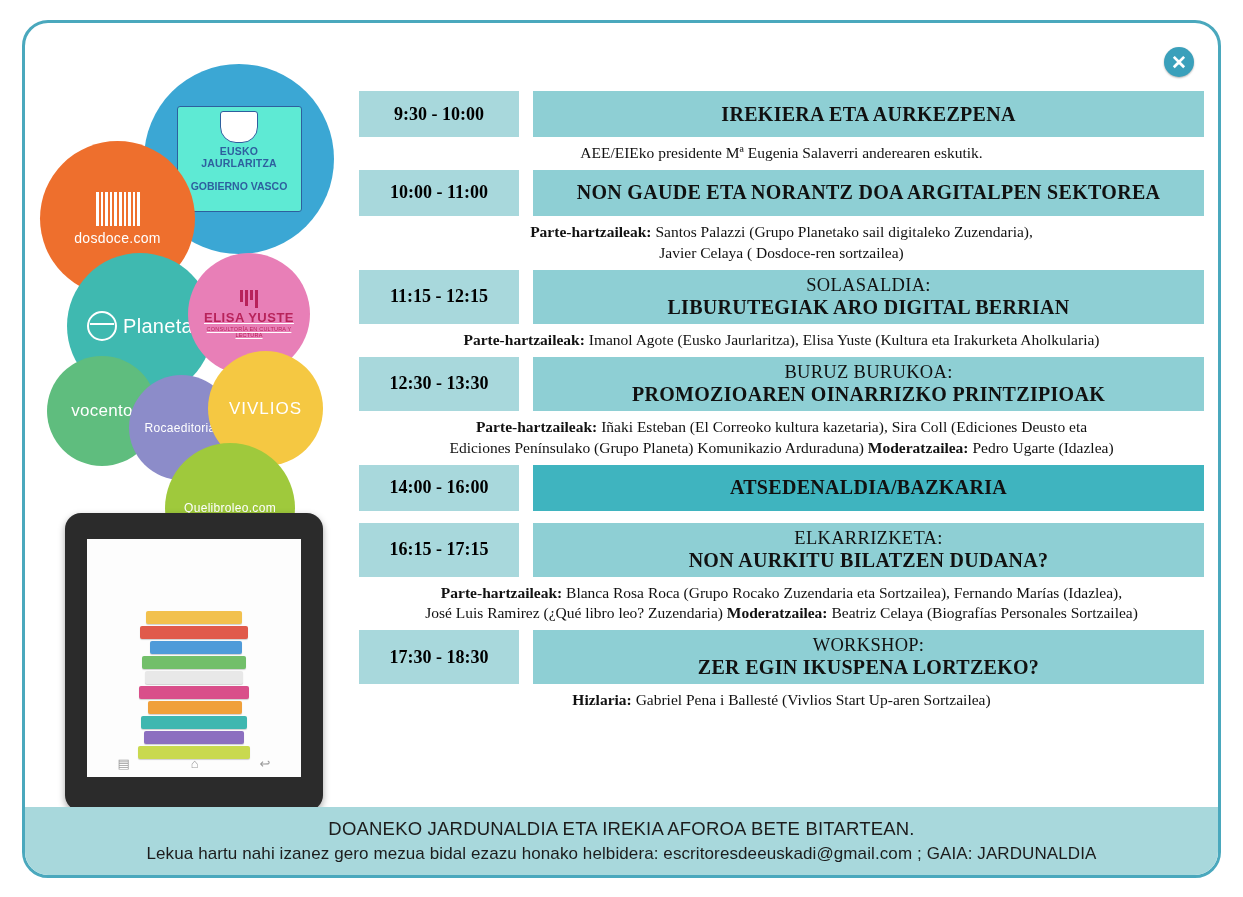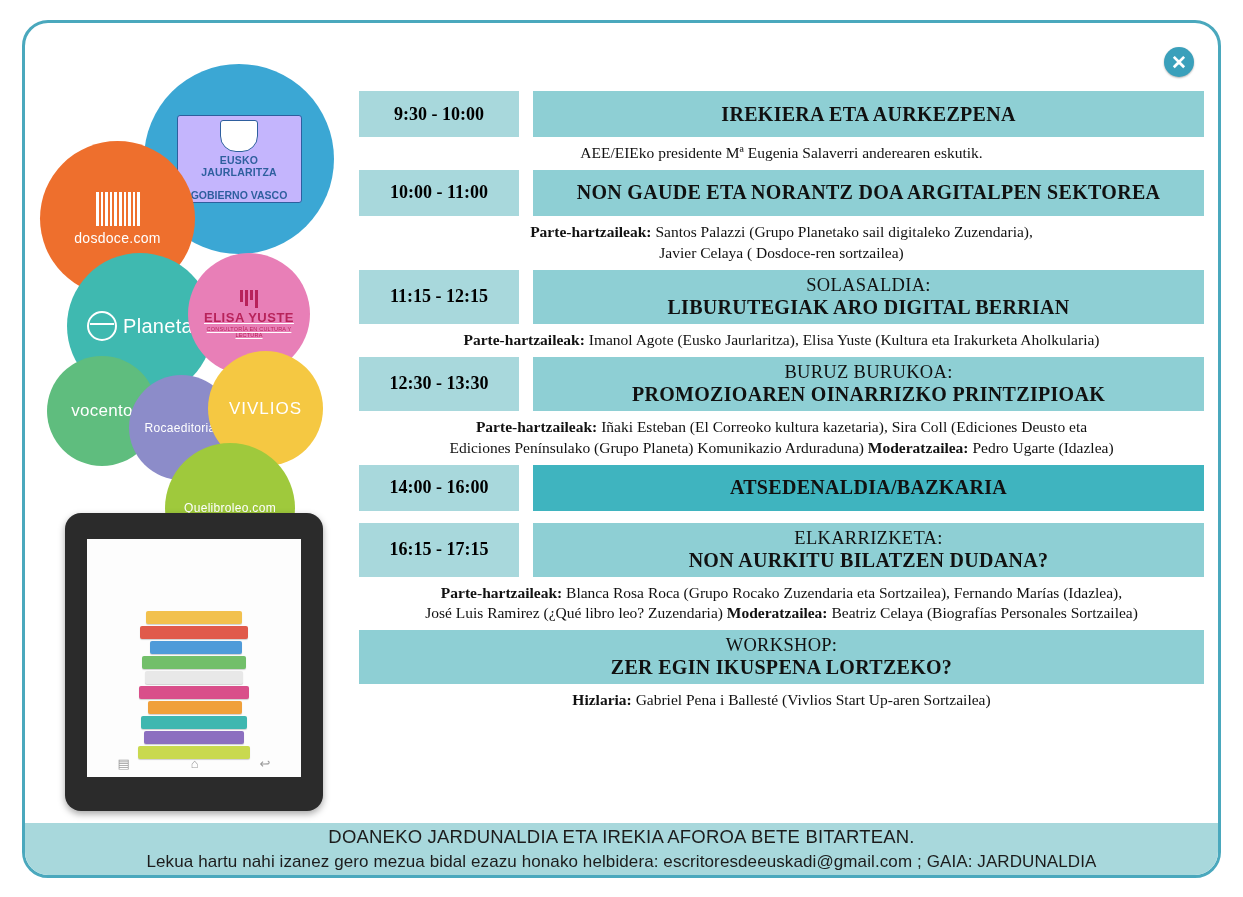--- a/index.html
+++ b/index.html
@@ -76,24 +76,24 @@
   .bubble .lbl { font-size: 13px; letter-spacing: .3px; }
   .b-orange .lbl { font-size: 13px; }
   .b-teal .lbl { font-size: 20px; }
   .b-green .lbl { font-size: 17px; }
   .b-purple .lbl { font-size: 12px; }
   .b-yellow .lbl { font-size: 17px; color:#ffffff; letter-spacing: 1px;}
   .b-lime .lbl { font-size: 12px; }
 
   .gov-shield {
     width: 125px;
-    background: #c4b5fd;
+    background: #5eead4;
     border: 1px solid #2e5f9e;
     border-radius: 3px;
-    padding: 4px 5px 1px;
+    padding: 4px 5px 19px;
     box-sizing: border-box;
   }
   .gov-shield .crest {
     width: 36px; height: 30px;
     margin: 0 auto 2px;
     border: 1px solid #2e5f9e;
     border-radius: 3px 3px 16px 16px;
     background: #ffffff;
   }
   .gov-shield .l1 { color:#2e5f9e; font-size: 10.5px; font-weight: bold; letter-spacing:.2px;}
@@ -224,21 +224,21 @@
   }
   .note b { font-weight: bold; }
   .spacer-sm { height: 3px; }
   
   .footer {
     position: absolute;
     left: 0;
     right: 0;
     bottom: 0;
     background: #a8d8dc;
-    height: 52px;
+    height: 68px;
     display: flex;
     flex-direction: column;
     align-items: center;
     justify-content: center;
     font-family: "Liberation Sans", sans-serif;
     color: #1c1c1c;
   }
   .footer .f1 { font-size: 18.5px; letter-spacing: .2px; }
   .footer .f2 { font-size: 17px; margin-top: 4px; letter-spacing: .1px;}
 </style>
@@ -397,20 +397,21 @@
         <div class="t1">ELKARRIZKETA:</div>
         <div class="t2">NON AURKITU BILATZEN DUDANA?</div>
       </div>
     </div>
     <div class="note">
       <div><b>Parte-hartzaileak:</b><span> Blanca Rosa Roca (Grupo Rocako Zuzendaria eta Sortzailea), Fernando Marías (Idazlea),</span></div>
       <div><span>José Luis Ramirez (¿Qué libro leo? Zuzendaria) </span><b>Moderatzailea:</b><span> Beatriz Celaya (Biografías Personales Sortzailea)</span></div>
     </div>
 
     <div class="row">
+      <div class="time">17:30 - 18:30</div>
       <div class="title">
         <div class="t1">WORKSHOP:</div>
         <div class="t2">ZER EGIN IKUSPENA LORTZEKO?</div>
       </div>
     </div>
     <div class="note">
       <div><b>Hizlaria:</b><span> Gabriel Pena i Ballesté (Vivlios Start Up-aren Sortzailea)</span></div>
     </div>
   </div>
 

